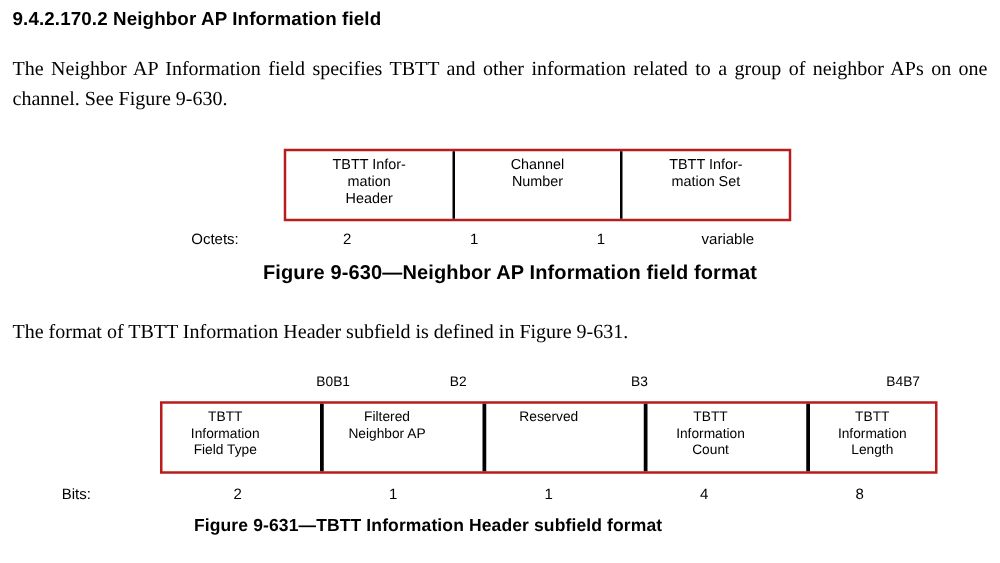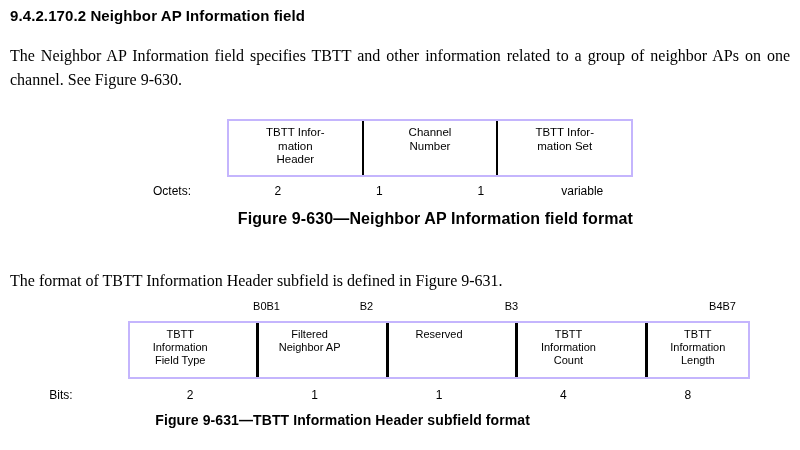--- a/index.html
+++ b/index.html
@@ -32,27 +32,26 @@
     top: 44px;
     width: 780px;
     line-height: 23.5px;
     text-align: justify;
   }
   .p2 {
     left: 10px;
     top: 255px;
     width: 780px;
     line-height: 22px;
-    margin-top: 15px;
   }
   
   .tbl {
     position: absolute;
     display: flex;
-    border: 2px solid #c4b5fd;
+    border: 2px solid #b91c1c;
     box-sizing: border-box;
     background: #fff;
     text-align: center;
   }
   .tbl .cell {
     flex: 1 1 0;
     white-space: pre-line;
     padding-top: 5px;
     box-sizing: border-box;
     border-left: 2px solid #000;
@@ -97,21 +96,21 @@
     display: flex;
     justify-content: flex-end;
     padding: 0 14px 0 7px;
     box-sizing: border-box;
   }
   .bitcell.single { justify-content: center; padding: 0; }
   
   .cap {
     position: absolute;
     font-weight: bold;
-    text-align: right;
+    text-align: center;
     letter-spacing: 0.1px;
   }
   .cap1 { left: 183px; top: 210px; width: 450px; font-size: 16px; }
   .cap2 { left: 155px; top: 412px; width: 375px; font-size: 14px; }
 </style>
 </head>
 <body>
 
 <div class="canvas">
 

